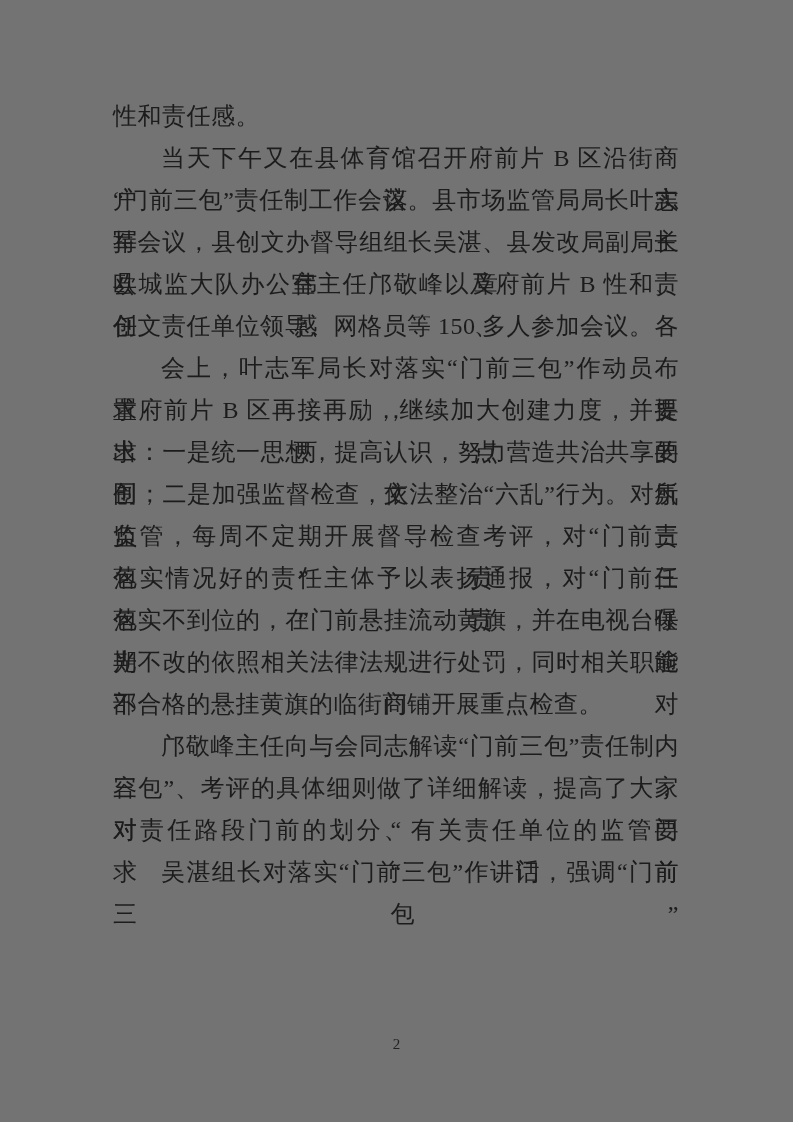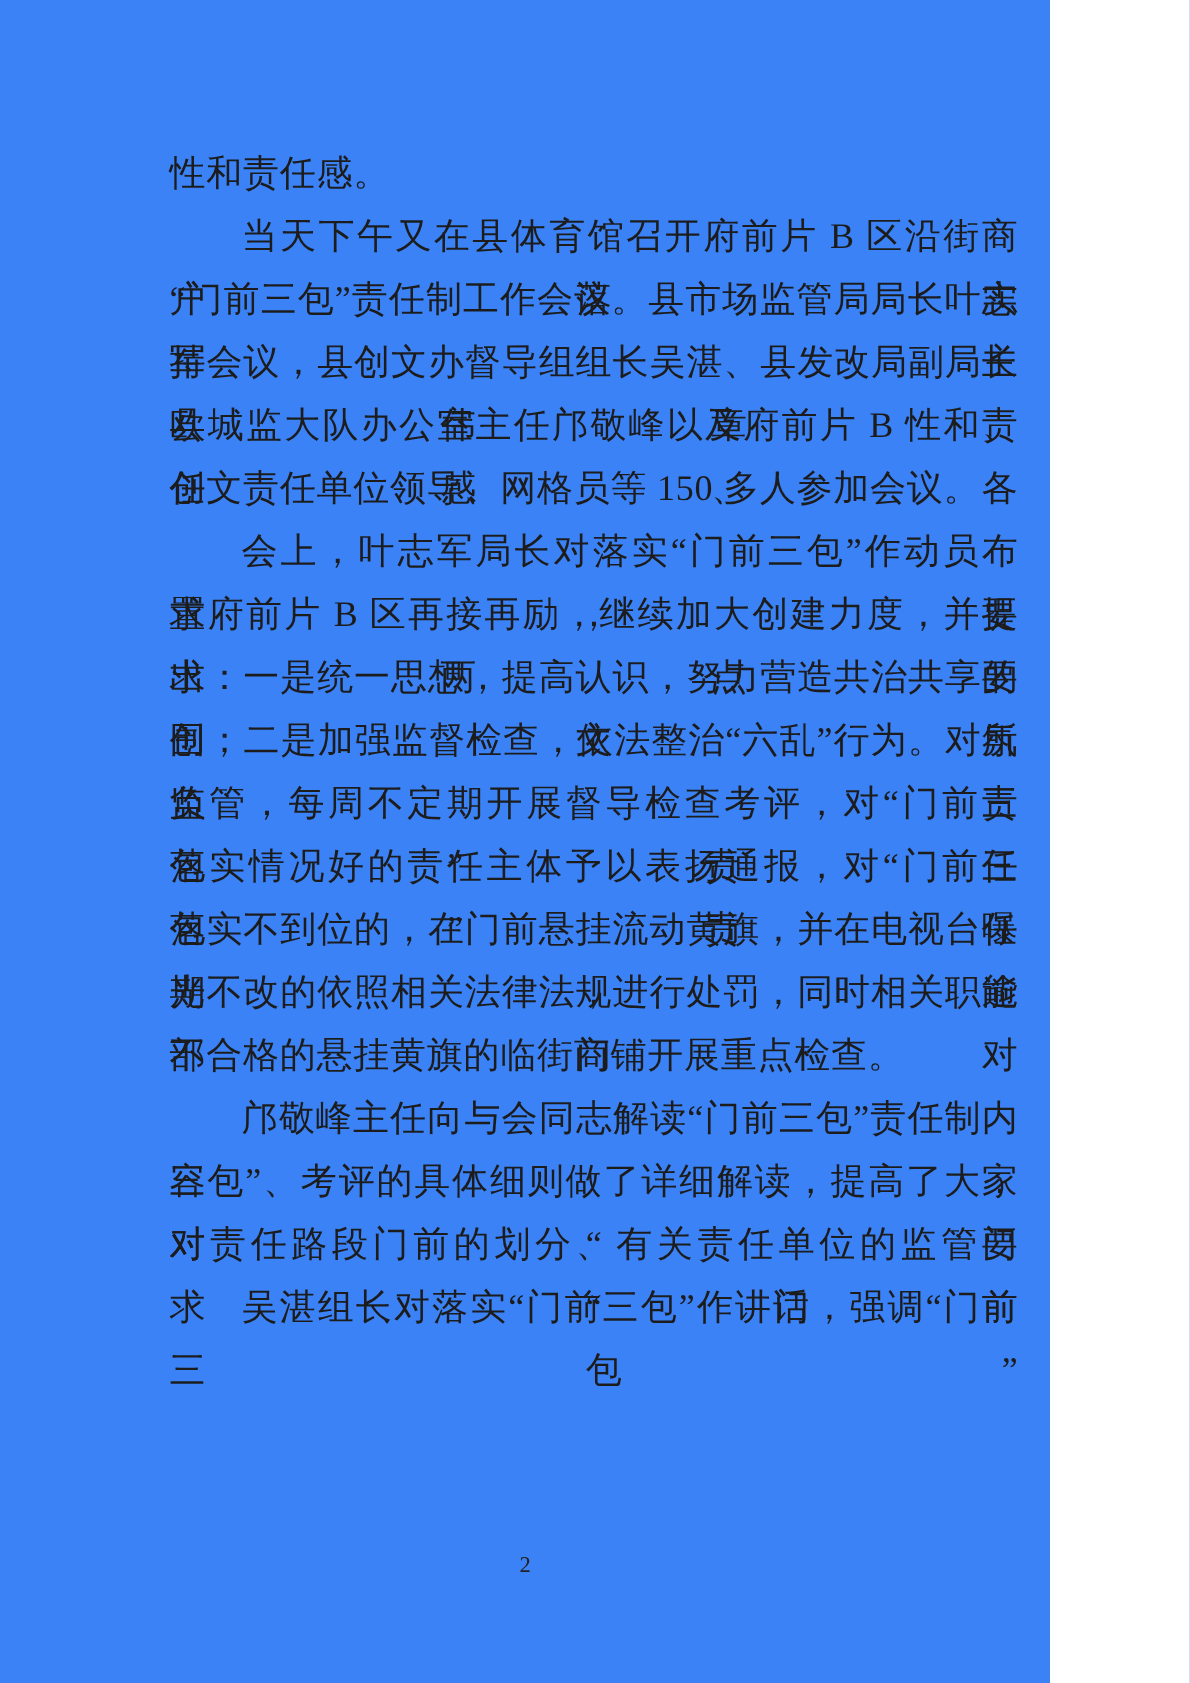--- a/index.html
+++ b/index.html
@@ -2,23 +2,23 @@
 <html><head>
 <meta charset="utf-8">
 <style>
   html, body {
     margin: 0;
     padding: 0;
     background: #ffffff;
   }
   .page {
     position: relative;
-    width: 700px;
+    width: 793px;
     height: 1122px;
-    background: #3b82f6;
+    background: #737373;
     overflow: hidden;
     font-family: "Liberation Serif", "DejaVu Serif", serif;
     color: #1c1c1c;
   }
   .text-block {
     position: absolute;
     left: 113px;
     top: 95px;
     width: 566px;
   }

